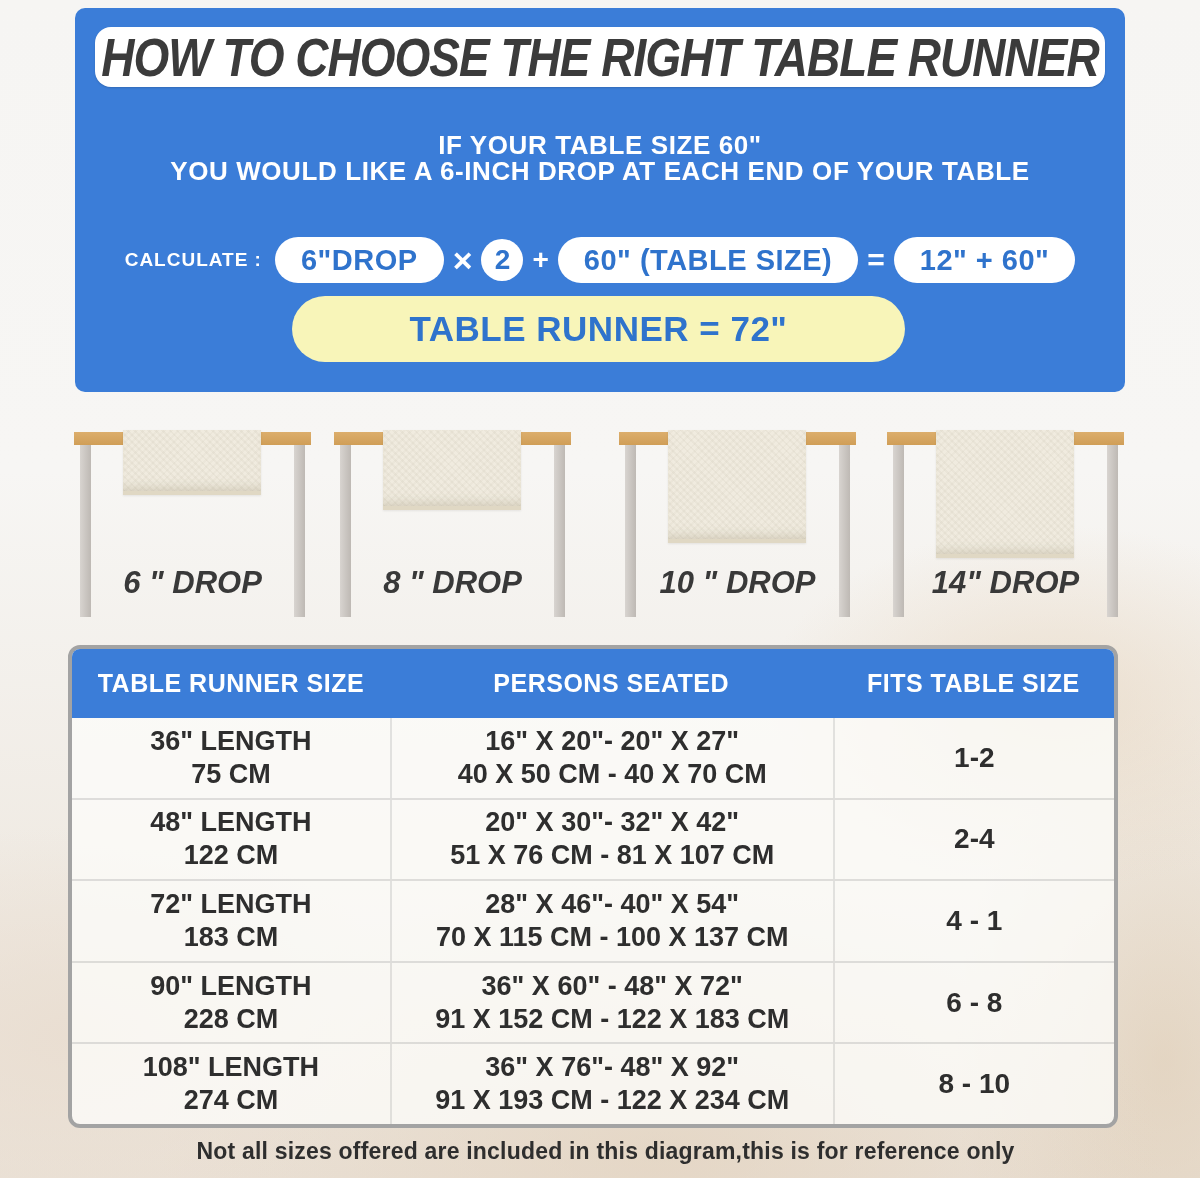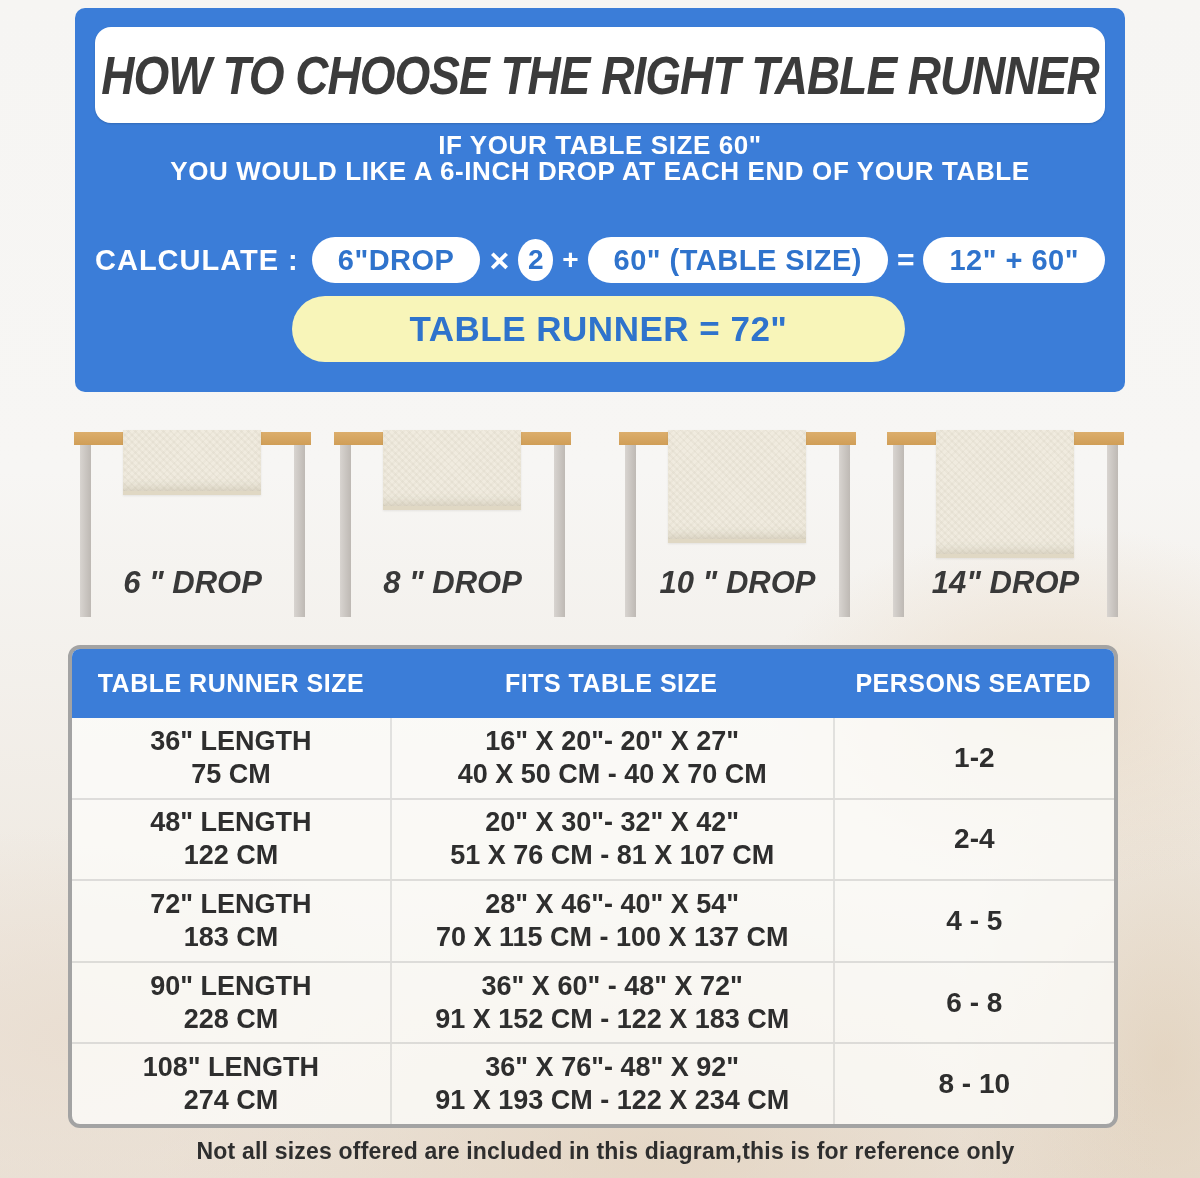--- a/index.html
+++ b/index.html
@@ -15,39 +15,39 @@
     overflow:hidden;
   }
   .page { position:relative; width:1200px; height:1178px; }
 
   
   .top-box {
     position:absolute; left:75px; top:8px; width:1050px; height:384px;
     background:#3b7dd8; border-radius:10px;
   }
   .title-banner {
-    position:absolute; left:20px; top:19px; width:1010px; height:96px;
+    position:absolute; left:20px; top:19px; width:1010px; height:60px;
     background:#ffffff; border-radius:16px;
     display:flex; align-items:center; justify-content:center;
     box-shadow:0 1px 2px rgba(0,0,0,0.15);
   }
   .title-banner span {
     font-size:46px; font-weight:bold; font-style:italic; color:#3b3b3b;
     letter-spacing:-1px; white-space:nowrap; transform:scaleY(1.18);
   }
   .subtitle { position:absolute; left:0; width:100%; text-align:center; color:#ffffff;
     font-size:26px; font-weight:bold; letter-spacing:0.6px; white-space:nowrap; }
   .subtitle.line1 { top:122px; }
   .subtitle.line2 { top:148px; }
 
   .calc-row {
     position:absolute; left:20px; top:228px; width:1010px; height:48px;
     display:flex; align-items:center; justify-content:center; gap:9px; white-space:nowrap;
   }
-  .calc-label { color:#ffffff; font-size:29px; font-weight:bold; letter-spacing:1px; margin-right:4px; }
+  .calc-label { color:#ffffff; font-size:19px; font-weight:bold; letter-spacing:1px; margin-right:4px; }
   .pill {
     background:#ffffff; border-radius:24px; height:46px;
     display:flex; align-items:center; justify-content:center;
     color:#2f73cc; font-size:29px; font-weight:bold; padding:0 26px; letter-spacing:0.5px;
   }
   .op { color:#ffffff; font-weight:bold; }
   .op.times { font-size:34px; }
   .op.plus  { font-size:28px; }
   .op.equals{ font-size:30px; }
   .circle-badge {
@@ -170,22 +170,22 @@
     <div class="tabletop"></div>
     <div class="leg left"></div>
     <div class="leg right"></div>
     <div class="runner"></div>
     <div class="drop-label">14" DROP</div>
   </div>
 
   <div class="size-table">
     <div class="thead">
       <div class="hcell">TABLE RUNNER SIZE</div>
+      <div class="hcell">PERSONS SEATED</div>
       <div class="hcell">FITS TABLE SIZE</div>
-      <div class="hcell">PERSONS SEATED</div>
     </div>
     <div class="tbody">
 
       <div class="trow">
         <div class="tcell">
           <span class="l">36" LENGTH</span>
           <span class="l">75 CM</span>
         </div>
         <div class="tcell mid">
           <span class="l">16" X 20"- 20" X 27"</span>
@@ -208,21 +208,21 @@
 
       <div class="trow">
         <div class="tcell">
           <span class="l">72" LENGTH</span>
           <span class="l">183 CM</span>
         </div>
         <div class="tcell mid">
           <span class="l">28" X 46"- 40" X 54"</span>
           <span class="l">70 X 115 CM - 100 X 137 CM</span>
         </div>
-        <div class="tcell last">4 - 5</div>
+        <div class="tcell last">4 - 1</div>
       </div>
 
       <div class="trow">
         <div class="tcell">
           <span class="l">90" LENGTH</span>
           <span class="l">228 CM</span>
         </div>
         <div class="tcell mid">
           <span class="l">36" X 60" - 48" X 72"</span>
           <span class="l">91 X 152 CM - 122 X 183 CM</span>

